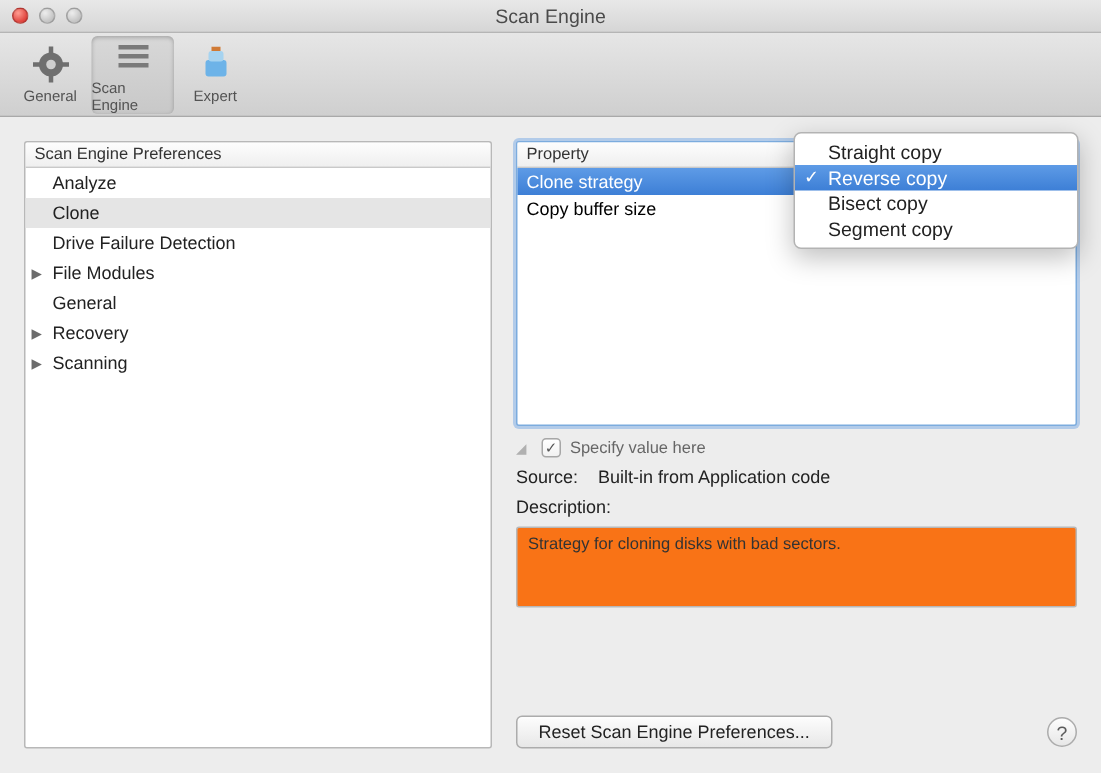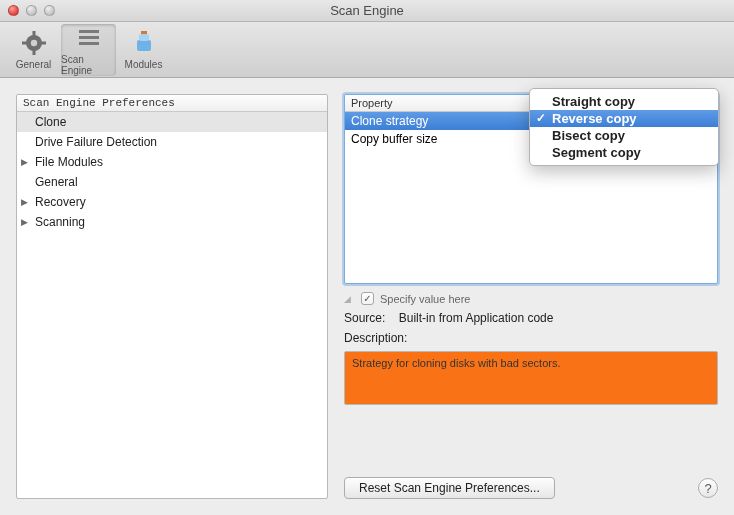--- a/index.html
+++ b/index.html
@@ -63,21 +63,21 @@
       border: 1px solid #b8b8b8;
       border-radius: 2px;
       flex: 1;
       overflow: hidden;
       font-size: 12px;
     }
     .listhdr {
       background: linear-gradient(#fdfdfd, #efefef);
       border-bottom: 1px solid #c9c9c9;
       padding: 2px 6px;
-      font-size: 11px; color: #333; font-family: Liberation Mono, monospace;
+      font-size: 11px; color: #333;
     }
     .lrow {
       padding: 2px 6px 2px 18px;
       color: #222;
       display: flex; align-items: center; gap: 2px;
       line-height: 16px;
     }
     .lrow.selected { background: #e5e5e5; }
     .disclosure {
       margin-left: -14px; width: 12px; display: inline-block;
@@ -123,21 +123,20 @@
       border-radius: 5px;
       box-shadow: 0 6px 18px rgba(0,0,0,0.25);
       padding: 4px 0;
       font-size: 13px;
       z-index: 10;
     }
     .popup .mi {
       padding: 1px 10px 1px 22px;
       position: relative;
       color: #222;
-      font-weight: bold;
     }
     .popup .mi.sel {
       background: linear-gradient(#5e9be6, #3d7fd6);
       color: #fff;
     }
     .popup .mi.sel::before {
       content: "✓"; position: absolute; left: 6px; top: 1px; font-size: 12px;
     }
     .specrow {
       display: flex; align-items: center; gap: 6px;
@@ -217,28 +216,31 @@
     <span>Scan Engine</span>
   </div>
   <div class="tbtn">
     <div class="ic">
       <svg width="24" height="24" viewBox="0 0 24 24">
           <rect x="5" y="9" width="14" height="11" rx="2" fill="#6db3e8"></rect>
           <rect x="7" y="3" width="10" height="7" rx="2" fill="#a6d3f0"></rect>
           <rect x="9" y="0" width="6" height="3" fill="#d07a35"></rect>
         </svg>
     </div>
-    <span>Modules</span>
+    <span>Expert</span>
   </div>
 </div>
 
 <div class="content">
   <div class="leftcol">
     <div class="listbox">
       <div class="listhdr">Scan Engine Preferences</div>
+      <div class="lrow">
+          <span>Analyze</span>
+        </div>
       <div class="lrow selected">
           <span>Clone</span>
         </div>
       <div class="lrow">
           <span>Drive Failure Detection</span>
         </div>
       <div class="lrow">
           <span class="disclosure">▶</span>
           <span>File Modules</span>
         </div>

